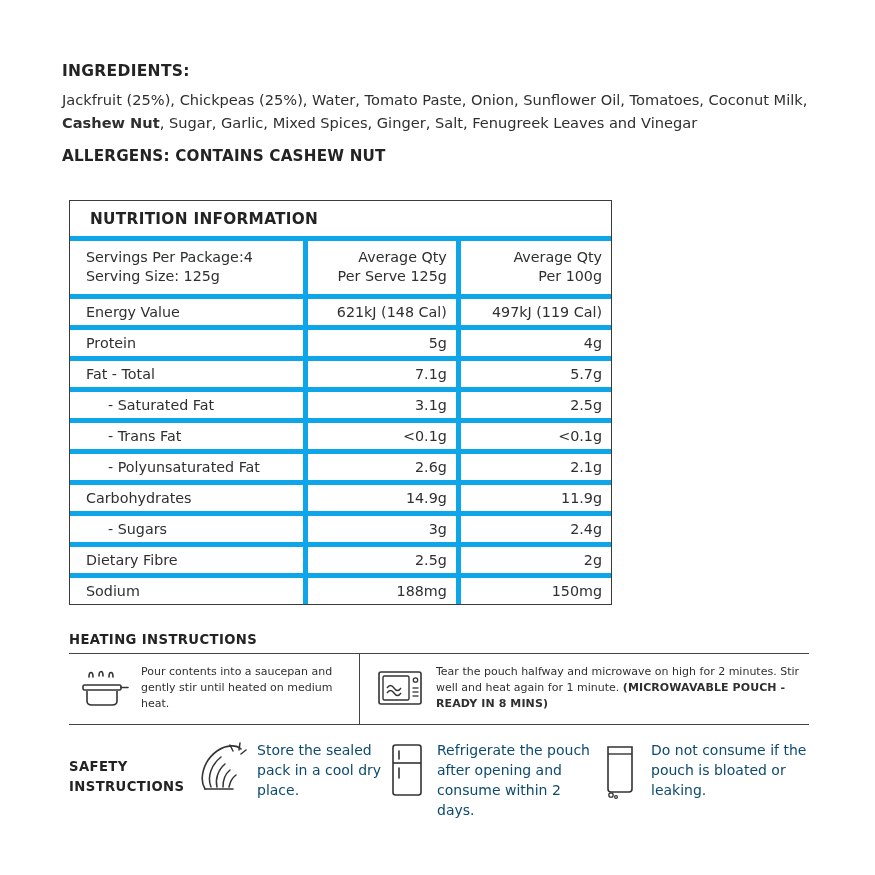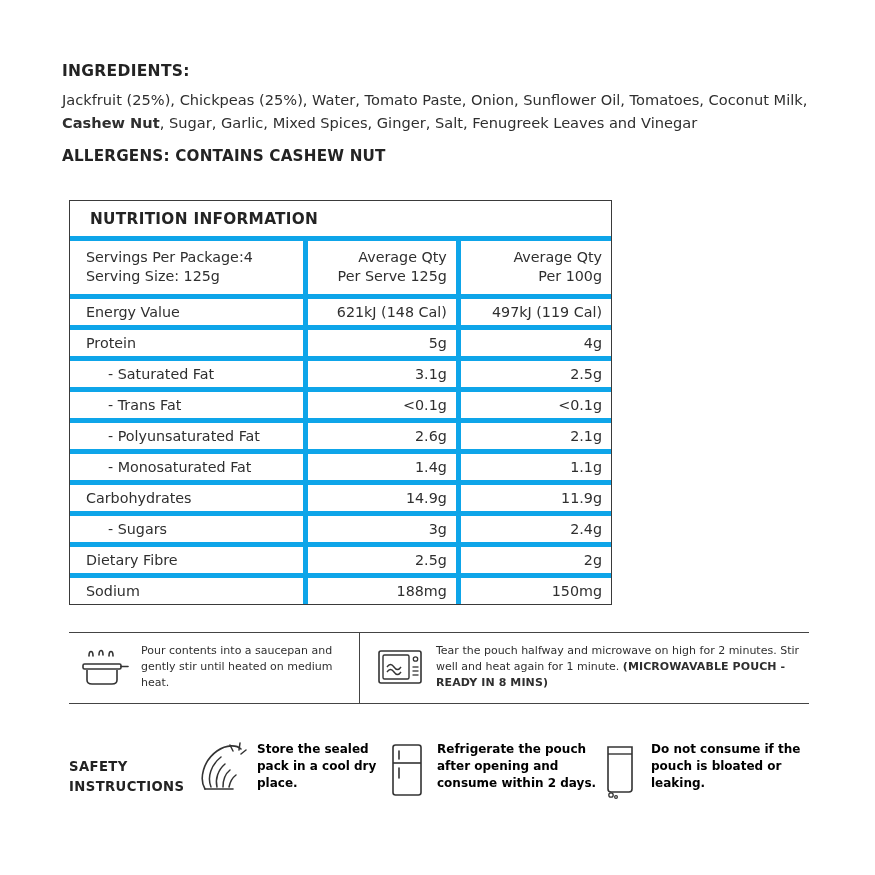--- a/index.html
+++ b/index.html
@@ -148,24 +148,23 @@
     width: 128px;
     padding-top: 22px;
   }
   .safety-item {
     display: flex;
     align-items: flex-start;
     gap: 10px;
     padding-top: 6px;
   }
   .safety-item .s-text {
-    font-size: 12px;
+    font-size: 14px;
     line-height: 1.42;
-    color: #000000;
-    font-weight: bold;
+    color: #0c4a6e;
   }
   .si1 { width: 190px; }
   .si2 { width: 212px; }
   .si3 { width: 215px; }
 
   .icon { flex: none; display: block; }
 </style>
 </head>
 <body>
 
@@ -205,40 +204,40 @@
           <td class="col-label">Energy Value</td>
           <td class="col-val">621kJ (148 Cal)</td>
           <td class="col-val">497kJ (119 Cal)</td>
         </tr>
         <tr>
           <td class="col-label">Protein</td>
           <td class="col-val">5g</td>
           <td class="col-val">4g</td>
         </tr>
         <tr>
+          <td class="col-label">Fat - Total</td>
+          <td class="col-val">7.1g</td>
+          <td class="col-val">5.7g</td>
+        </tr>
+        <tr>
           <td class="col-label indent">- Saturated Fat</td>
           <td class="col-val">3.1g</td>
           <td class="col-val">2.5g</td>
         </tr>
         <tr>
           <td class="col-label indent">- Trans Fat</td>
           <td class="col-val">&lt;0.1g</td>
           <td class="col-val">&lt;0.1g</td>
         </tr>
         <tr>
           <td class="col-label indent">- Polyunsaturated Fat</td>
           <td class="col-val">2.6g</td>
           <td class="col-val">2.1g</td>
         </tr>
         <tr>
-          <td class="col-label indent">- Monosaturated Fat</td>
-          <td class="col-val">1.4g</td>
-          <td class="col-val">1.1g</td>
-        </tr>
-        <tr>
           <td class="col-label">Carbohydrates</td>
           <td class="col-val">14.9g</td>
           <td class="col-val">11.9g</td>
         </tr>
         <tr>
           <td class="col-label indent">- Sugars</td>
           <td class="col-val">3g</td>
           <td class="col-val">2.4g</td>
         </tr>
         <tr>
@@ -249,20 +248,21 @@
         <tr>
           <td class="col-label">Sodium</td>
           <td class="col-val">188mg</td>
           <td class="col-val">150mg</td>
         </tr>
       </tbody>
     </table>
   </div>
 
   <div class="heating">
+    <div class="sect-title">HEATING INSTRUCTIONS</div>
     <div class="hr"></div>
     <div class="heat-row">
       <div class="heat-cell left">
         <svg class="icon" width="52" height="42" viewBox="0 0 52 42">
           <path d="M12 10 C12 4, 16 4, 16 10" fill="none" stroke="#333" stroke-width="1.6" stroke-linecap="round"></path>
           <path d="M22 9 C22 3, 26 3, 26 9" fill="none" stroke="#333" stroke-width="1.6" stroke-linecap="round"></path>
           <path d="M32 10 C32 4, 36 4, 36 10" fill="none" stroke="#333" stroke-width="1.6" stroke-linecap="round"></path>
           <rect x="6" y="18" width="38" height="5" rx="1.5" fill="none" stroke="#333" stroke-width="1.6"></rect>
           <path d="M10 24 L10 34 Q10 38 15 38 L35 38 Q40 38 40 34 L40 24" fill="none" stroke="#333" stroke-width="1.6"></path>
           <line x1="44" y1="20.5" x2="51" y2="20.5" stroke="#333" stroke-width="1.6" stroke-linecap="round"></line>

